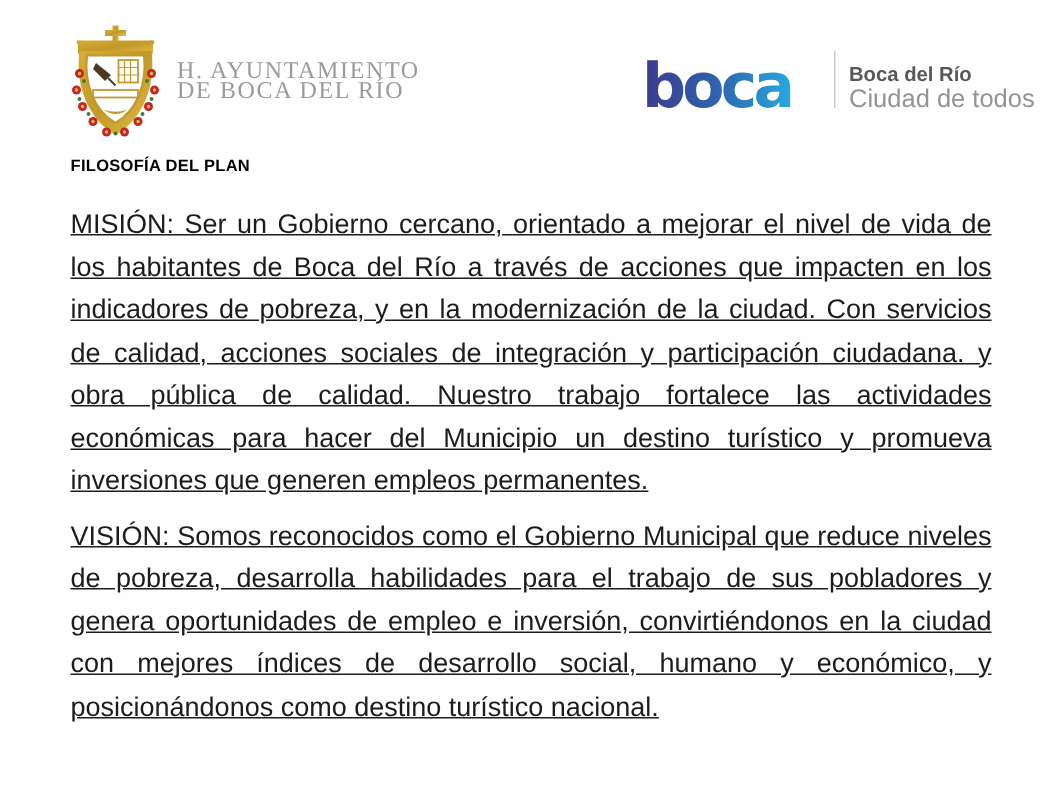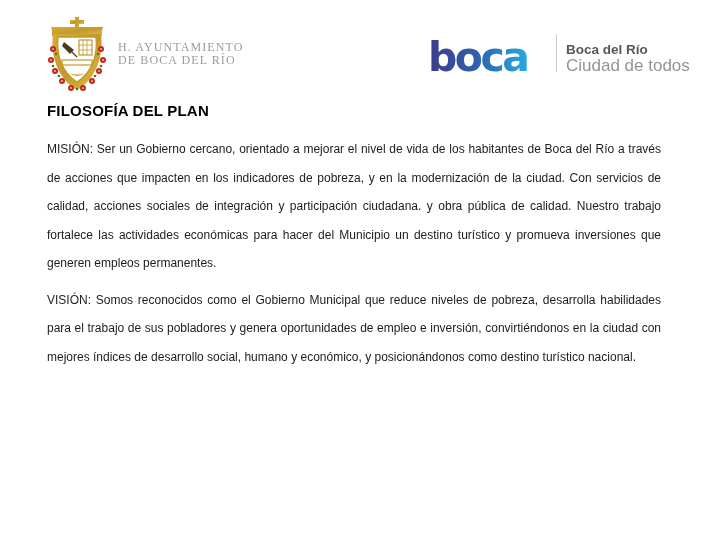--- a/index.html
+++ b/index.html
@@ -9,44 +9,45 @@
     background:#ffffff;
     font-family:"Liberation Sans", sans-serif;
     overflow:hidden;
   }
 
   
   .crest{position:absolute;left:47px;top:16px;width:60px;height:78px;}
   .org-name{
     position:absolute;left:118px;top:41px;
     font-family:"Liberation Serif", serif;
-    font-size:12px;line-height:13px;letter-spacing:1.1px;
+    font-size:16px;line-height:13px;letter-spacing:1.1px;
     color:#9b9b99;
   }
   .boca-logo{position:absolute;left:428px;top:34px;height:46px;display:flex;}
   .boca-wordmark{display:block;}
   .boca-divider{
     width:1px;height:38px;background:#c7c8ca;
     margin-left:6px;margin-right:9px;
   }
   .boca-text{display:flex;flex-direction:column;justify-content:center;}
   .boca-name{font-size:13.5px;font-weight:bold;color:#57585a;line-height:16px;}
   .boca-tagline{font-size:17px;color:#919396;line-height:15px;}
 
   
   .content{position:absolute;left:47px;top:101px;width:614px;}
   .doc-title{
-    font-size:15px;font-weight:bold;color:#000000;
+    font-size:11px;font-weight:bold;color:#000000;
     letter-spacing:0.2px;line-height:20px;margin:0 0 14px 0;
   }
   .doc-par{
-    font-size:12px;color:#1c1c1c;
+    font-size:18px;color:#1c1c1c;
     line-height:28.5px;
     text-align:justify;
     margin:0 0 8px 0;
+    text-decoration:underline;
   }
   .doc-par:last-child{margin-bottom:0;}
 </style>
 </head>
 <body>
 
 <div class="page">
 
   <svg class="crest" viewBox="0 0 60 78" xmlns="http://www.w3.org/2000/svg" aria-hidden="true">
     <defs>

